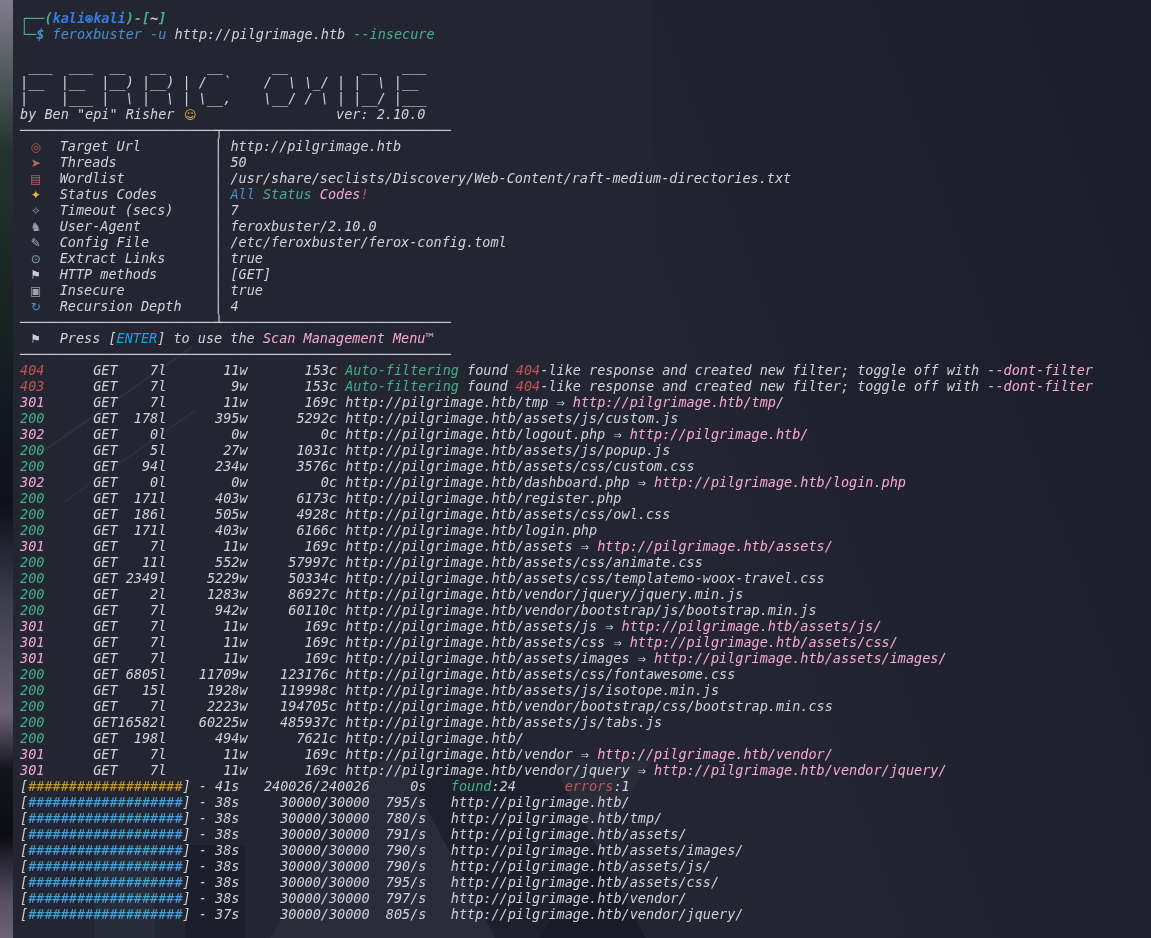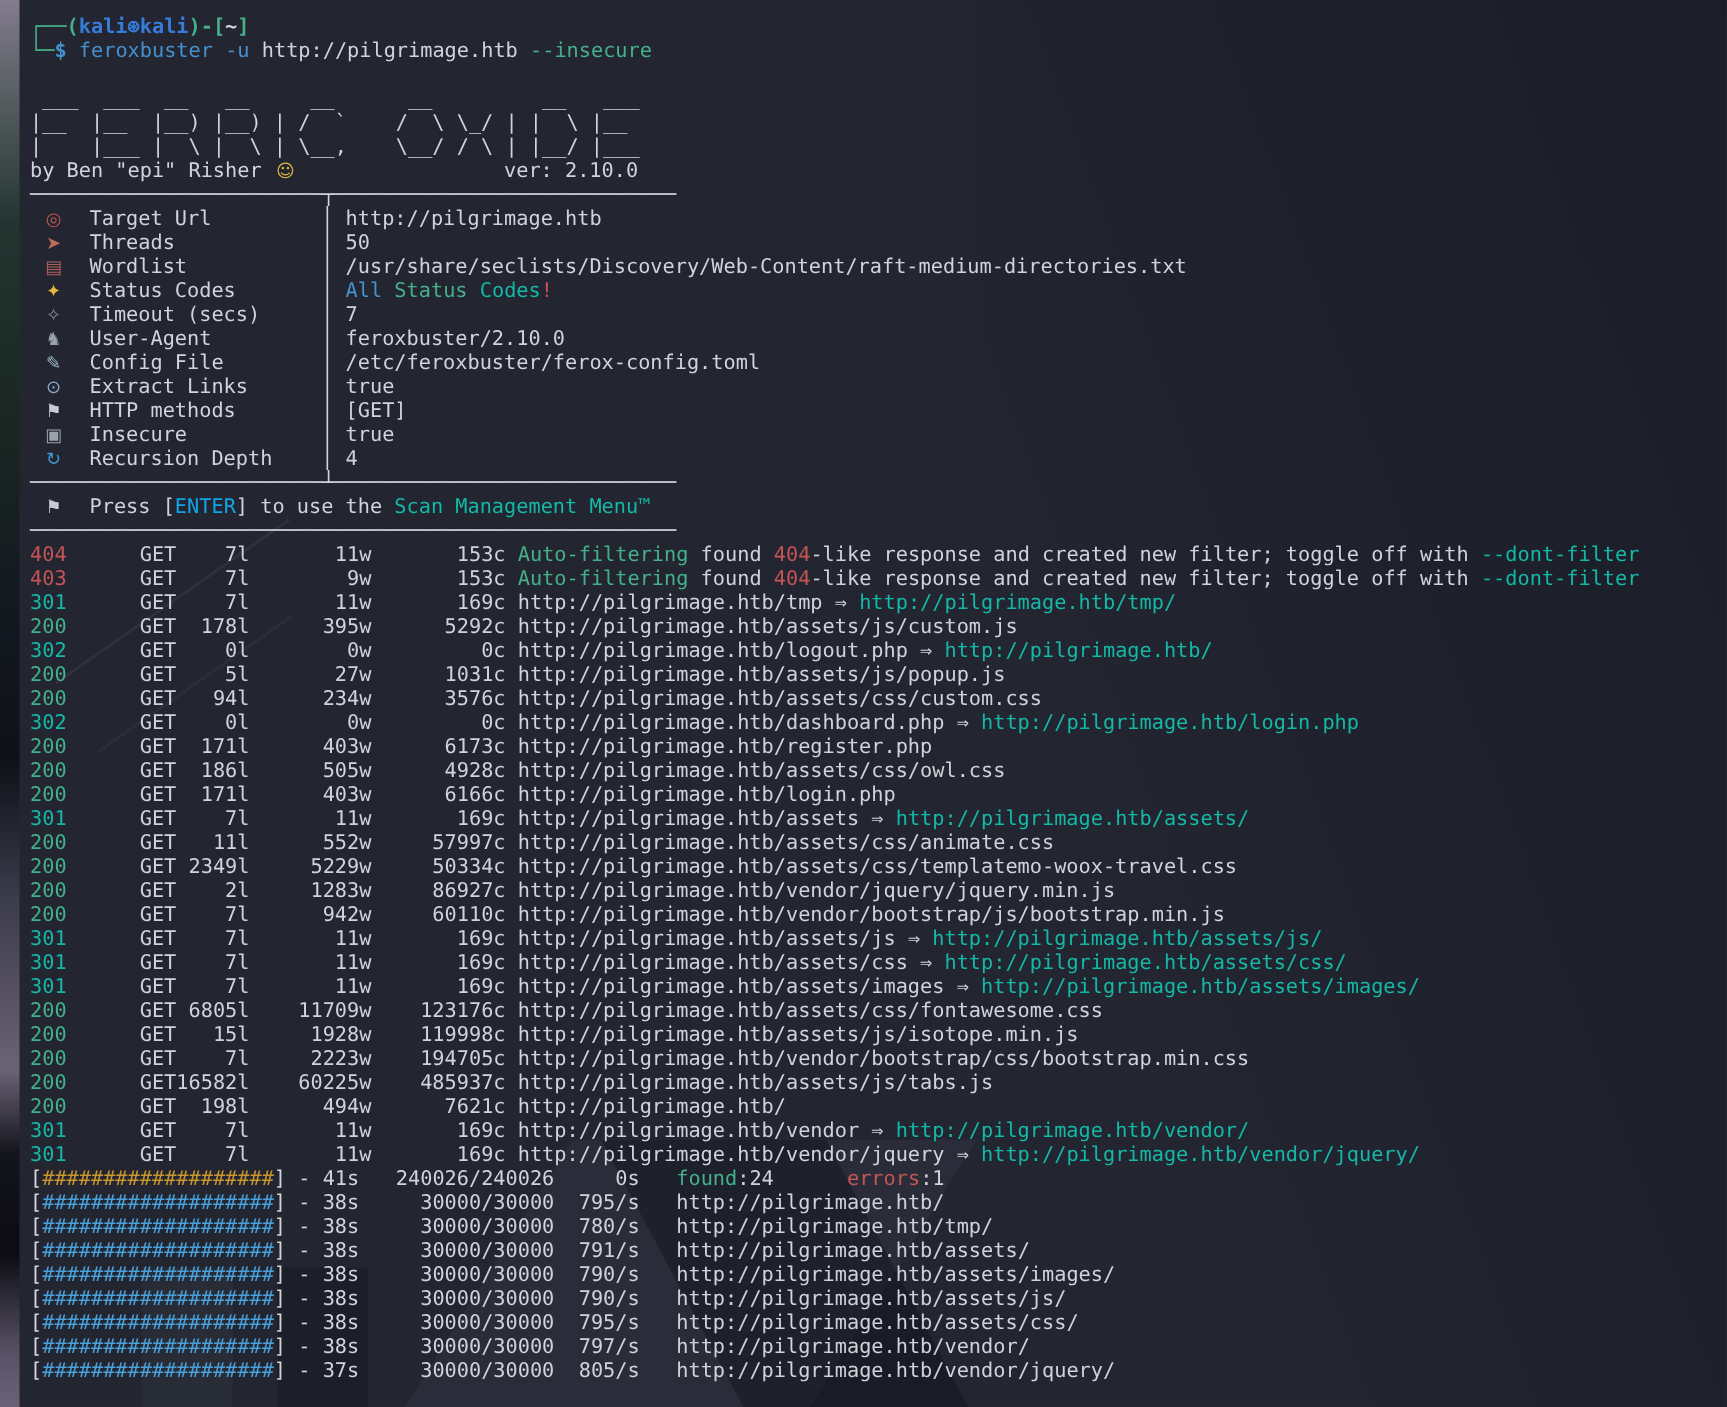--- a/index.html
+++ b/index.html
@@ -1,38 +1,38 @@
 <!DOCTYPE html>
 <html><head>
 <meta charset="utf-8">
 <style>
   html,body{margin:0;padding:0;width:1151px;height:938px;overflow:hidden;
     background:#232631;font-family:"DejaVu Sans Mono","Liberation Mono",monospace;}
-  .screen{position:relative;width:1151px;height:938px;background:#232631;overflow:hidden;}
+  .screen{position:relative;width:1151px;height:938px;background:#232631;overflow:hidden;font-style:italic;}
   
   .wp-right{position:absolute;top:0;right:0;width:500px;height:938px;pointer-events:none;
     background:linear-gradient(250deg,rgba(8,10,18,.30) 0%,rgba(8,10,18,.16) 45%,rgba(8,10,18,0) 75%);}
   .wp-chev1{position:absolute;left:300px;top:760px;width:270px;height:260px;pointer-events:none;
     background:rgba(170,185,215,.05);transform:skewX(-32deg);}
   .wp-chev2{position:absolute;left:470px;top:760px;width:150px;height:260px;pointer-events:none;
     background:rgba(10,12,20,.35);transform:skewX(28deg);}
   .wp-bar1{position:absolute;left:95px;top:845px;width:60px;height:110px;pointer-events:none;background:rgba(170,185,215,.045);}
   .wp-bar2{position:absolute;left:185px;top:845px;width:60px;height:110px;pointer-events:none;background:rgba(10,12,20,.28);}
   .wp-streak1{position:absolute;left:20px;top:400px;width:190px;height:2px;pointer-events:none;
     background:rgba(165,130,190,.10);transform:rotate(-35deg);}
   .wp-streak2{position:absolute;left:50px;top:455px;width:160px;height:2px;pointer-events:none;
     background:rgba(165,130,190,.07);transform:rotate(-35deg);}
   .edge{position:absolute;left:0;top:0;width:13px;height:938px;
     background:linear-gradient(180deg,#837b8e 0%,#5c6266 6%,#233430 16%,#1a2722 30%,#131820 44%,
       #0f1118 54%,#3c3c4c 64%,#6b6276 76%,#14141c 82%,#0b0b11 89%,#575064 96%,#6b6277 100%);}
   .term{position:absolute;left:20px;top:10px;margin:0;font-size:13.5px;line-height:16px;
     color:#d0d3d9;white-space:pre;}
   .ln{height:16px;}
   .fg{color:#d0d3d9}.green{color:#45b089}.blue{color:#4591ce}.bblue{color:#377cdb}
-  .orange{color:#14b8a6}.red{color:#c65454}.yellow{color:#0ea5e9}
+  .orange{color:#f9a8d4}.red{color:#c65454}.yellow{color:#0ea5e9}
   .gold{color:#c9962e}.barblue{color:#4aa0d9}
   .b{font-weight:bold}
   .icon{display:inline-block;width:2ch;text-align:center;
     font-family:"DejaVu Sans","Liberation Sans",sans-serif;font-size:12px;}
 </style>
 </head>
 <body>
 
 <div class="screen">
   <div class="wp-right"></div>

